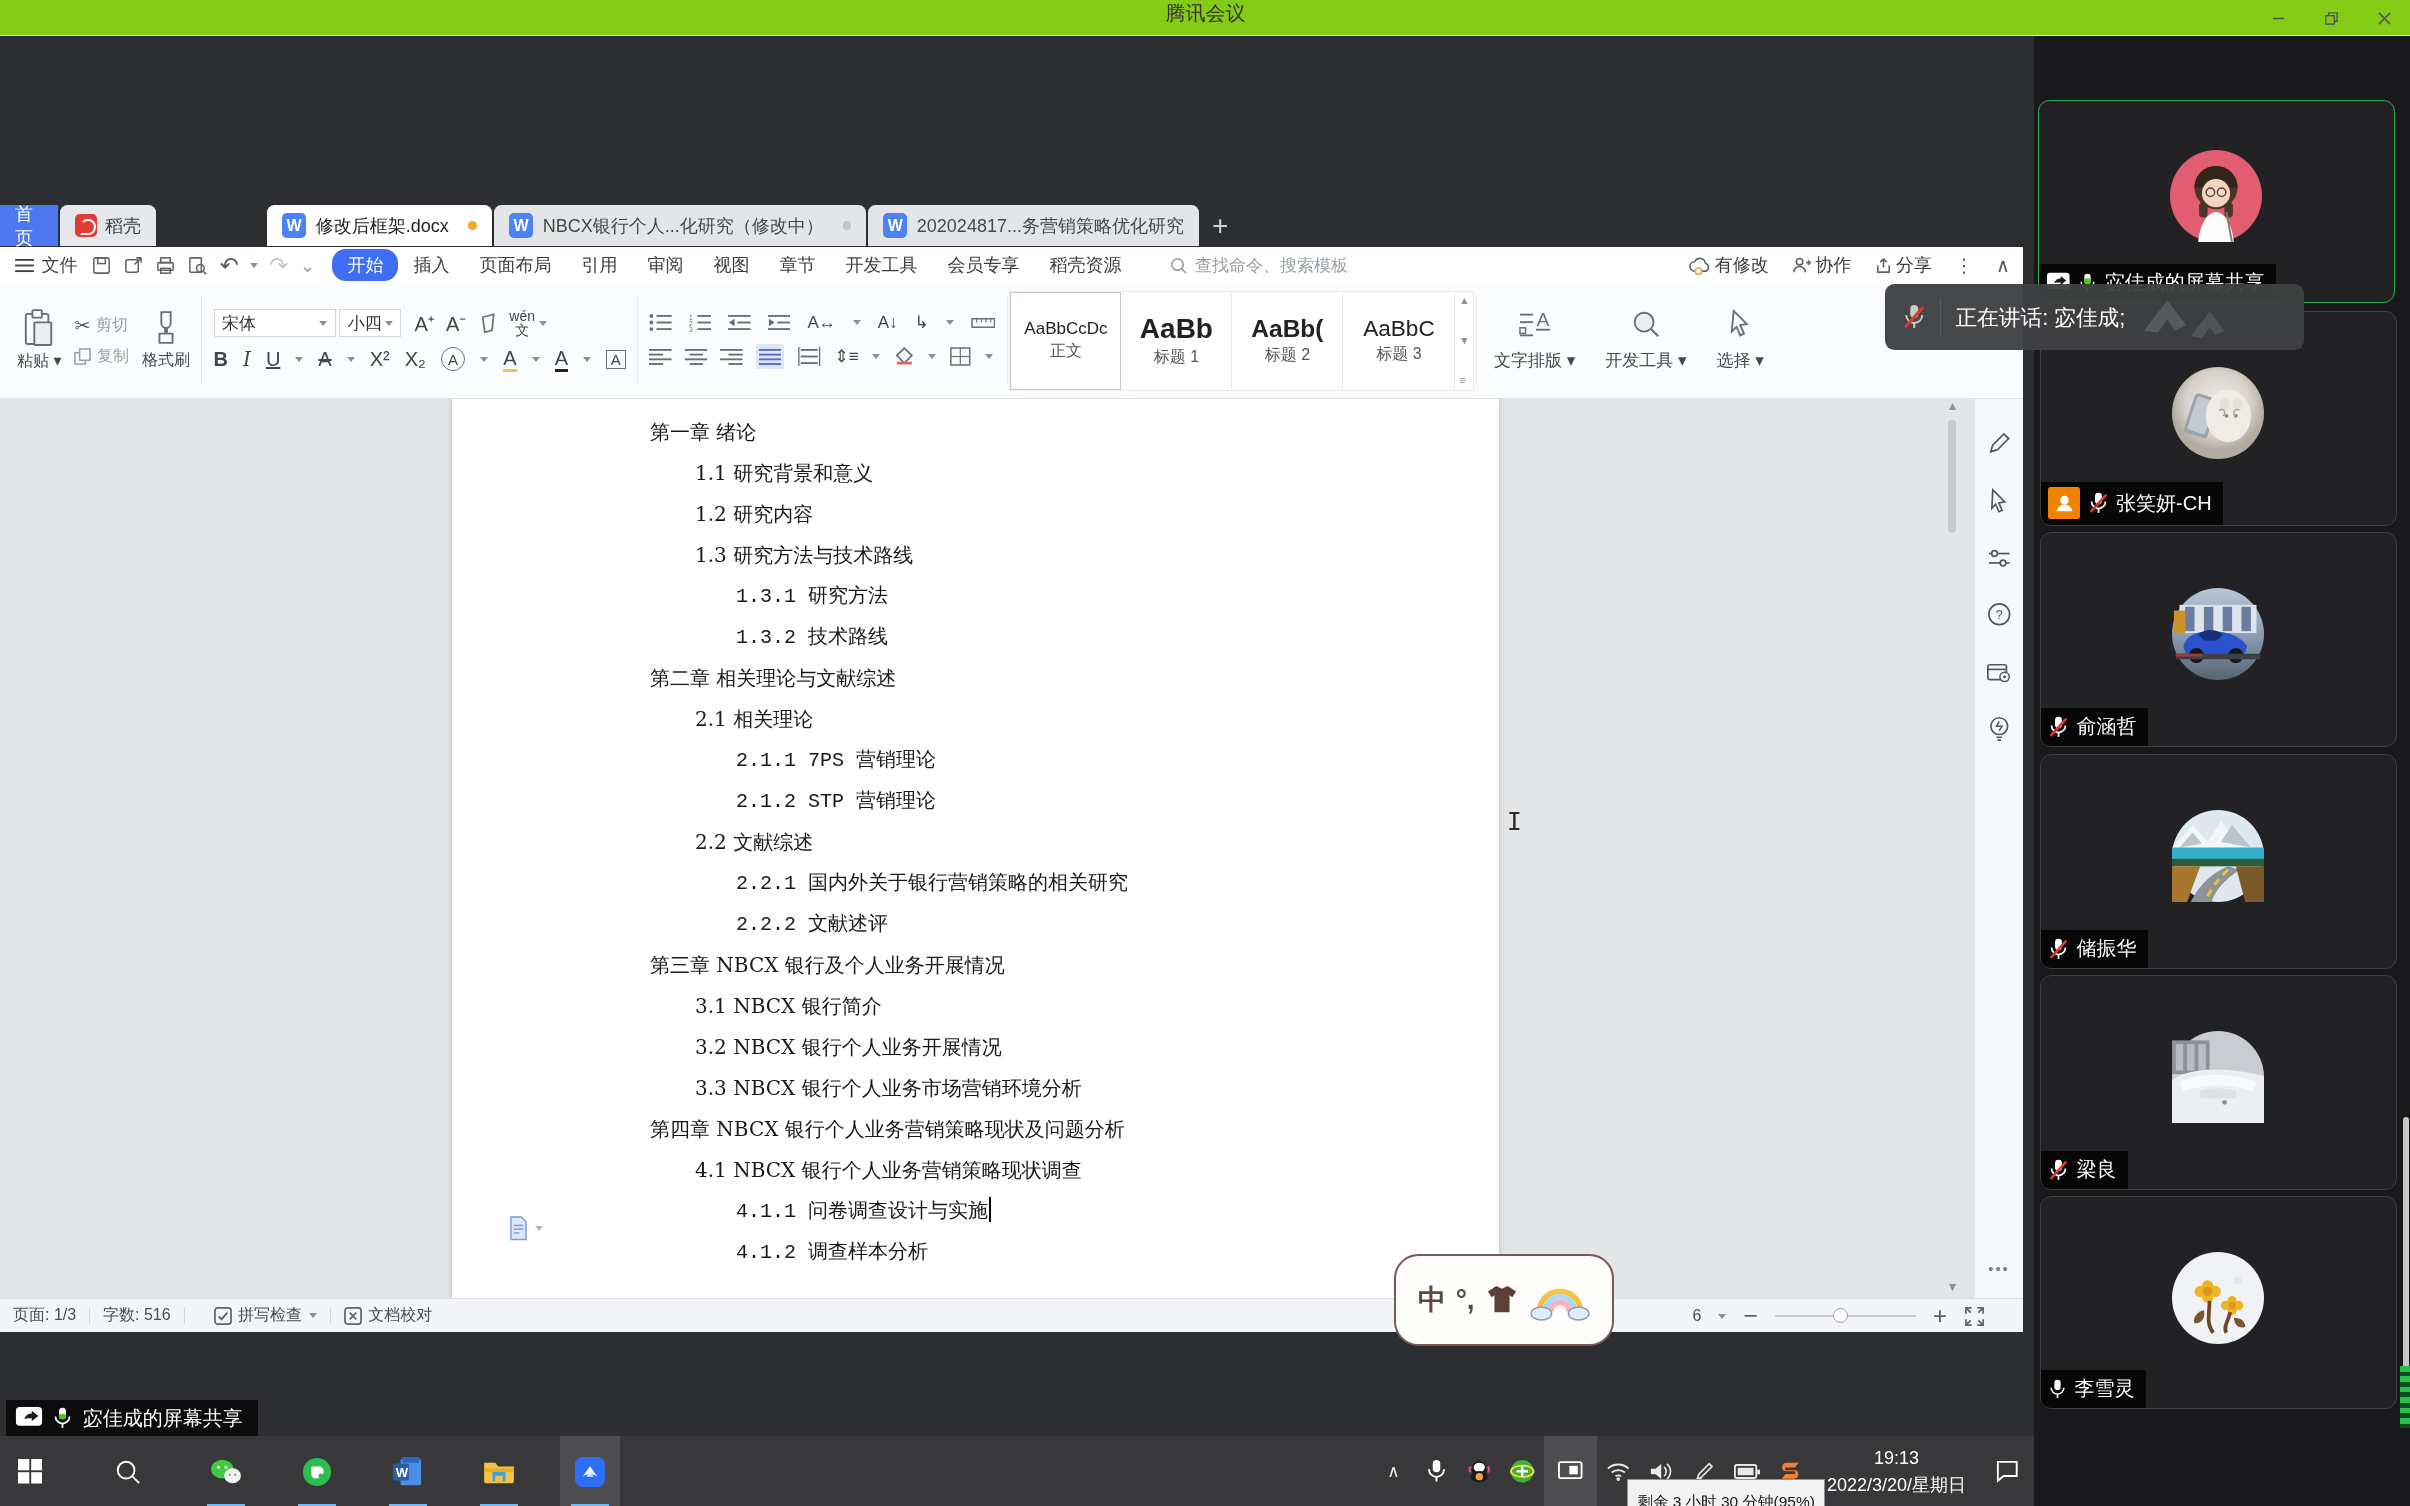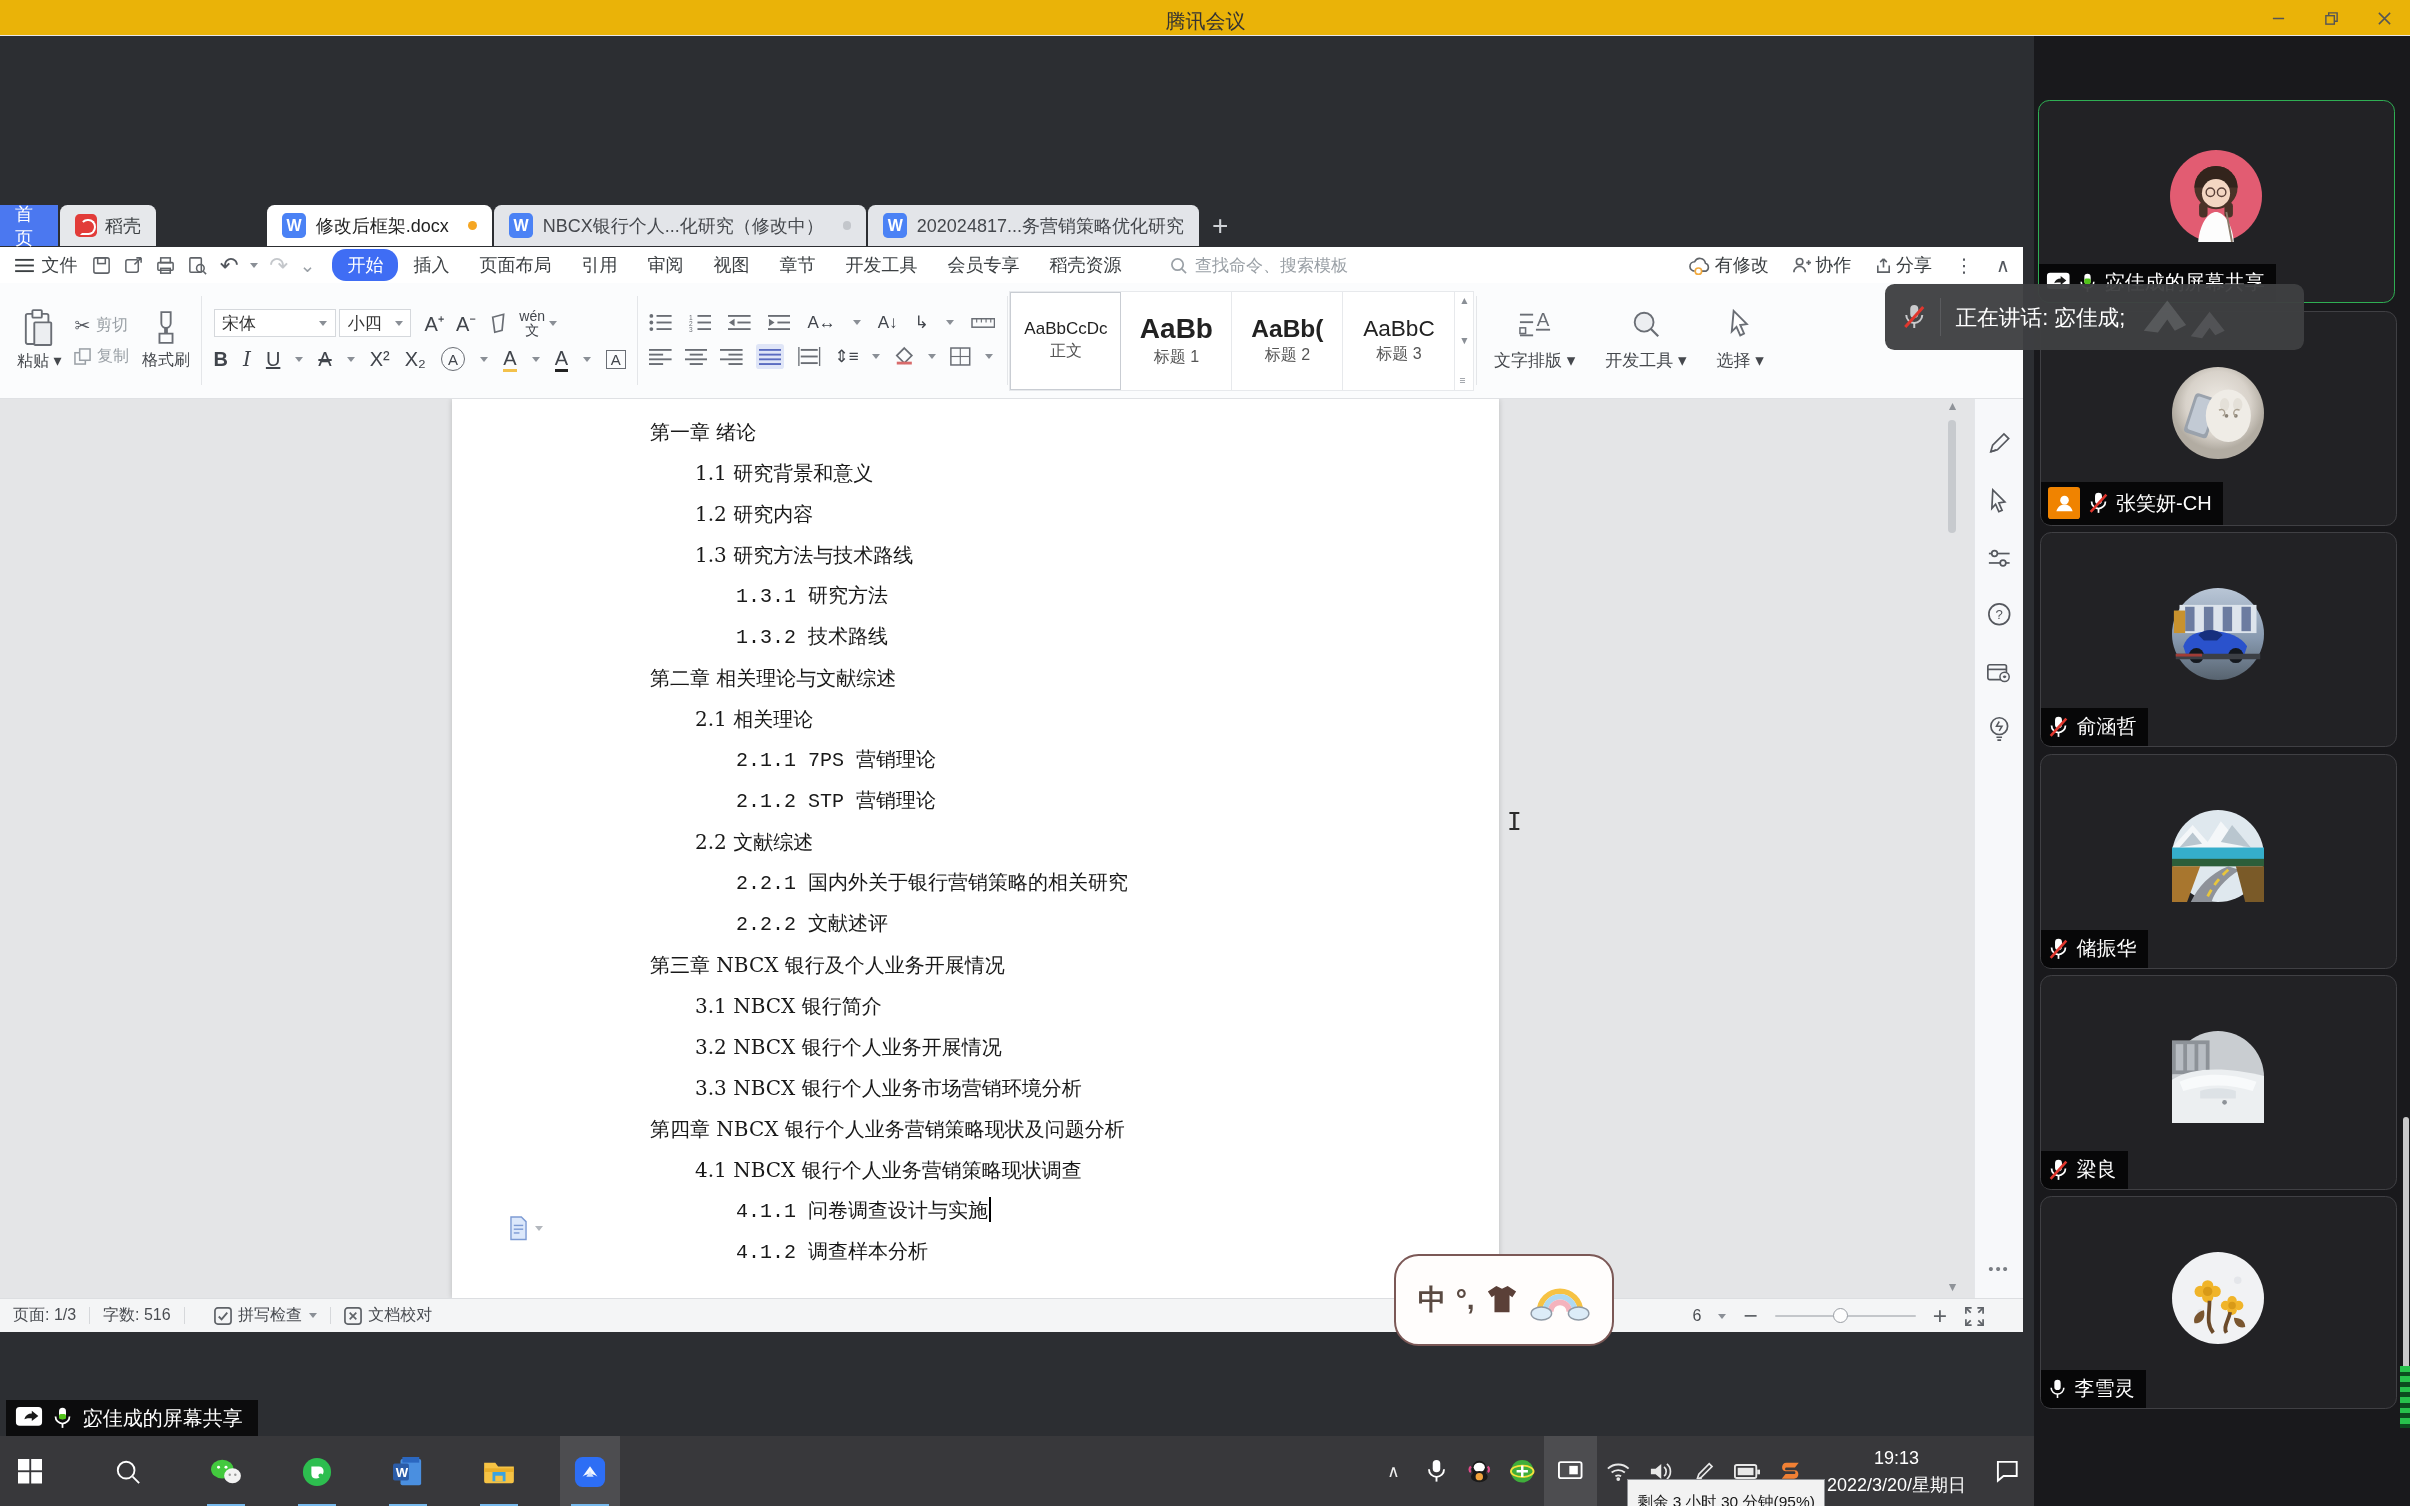--- a/index.html
+++ b/index.html
@@ -1,22 +1,22 @@
 <!DOCTYPE html>
 <html style="font-size:15px"><head>
 <meta charset="utf-8">
 <style>
   * { margin:0; padding:0; box-sizing:border-box; }
   html,body { background:#111; }
   .screen { position:relative; width:2411px; height:1507px; overflow:hidden;
             font-family:"Liberation Sans", sans-serif; background:#2c2e32; }
 
   
-  .titlebar { position:absolute; left:0; top:0; width:2411px; height:36px; background:#eab308;
-              border-bottom:0.9px solid #e8e8e8; display:flex; align-items:flex-end; justify-content:center; }
+  .titlebar { position:absolute; left:0; top:0; width:2411px; height:36px; background:#84cc16;
+              border-bottom:0.9px solid #e8e8e8; display:flex; align-items:flex-start; justify-content:center; }
   .titlebar .title { font-size:20px; color:#333; }
   .win-controls { position:absolute; right:0; top:0; height:36px; display:flex; }
   .win-btn { width:53px; height:36px; display:flex; align-items:center; justify-content:center; color:#555; }
 
   
   .share-area { position:absolute; left:0; top:36px; width:2034px; height:1471px; background:#2c2e32; }
 
   
   .tabbar { position:absolute; left:0; top:169px; width:2023px; height:41px; display:flex; align-items:flex-end; }
   .tab { height:41px; display:flex; align-items:center; padding:0 15px; font-size:18px;
@@ -309,21 +309,21 @@
         </div>
       </div>
       <div class="rsep"></div>
 
       <div class="rgroup" style="gap:9.4px;">
         <div class="hrow" style="gap:3.8px;">
           <div class="combo" style="width:122px;">
             <span>宋体</span>
               <span class="caret-down"></span>
           </div>
-          <div class="combo" style="width:72px;">
+          <div class="combo" style="width:62px;">
             <span>小四</span>
               <span class="caret-down"></span>
           </div>
           <span class="fmt" style="margin-left:9.4px;">A⁺</span>
           <span class="fmt" style="margin-left:7.5px;">A⁻</span>
           <svg width="22.6" height="21" viewBox="0 0 24 22" style="margin-left:7.5px;">
               <path d="M8 3h12l-6 16H6z" fill="none" stroke="#6a6e75" stroke-width="1.8" transform="rotate(-15 12 11)"></path>
             </svg>
           <span class="fmt" style="font-size:14px; line-height:1; text-align:center; margin-left:5.6px;">wén<br><span>文</span></span>
           <span class="caret-down"></span>

